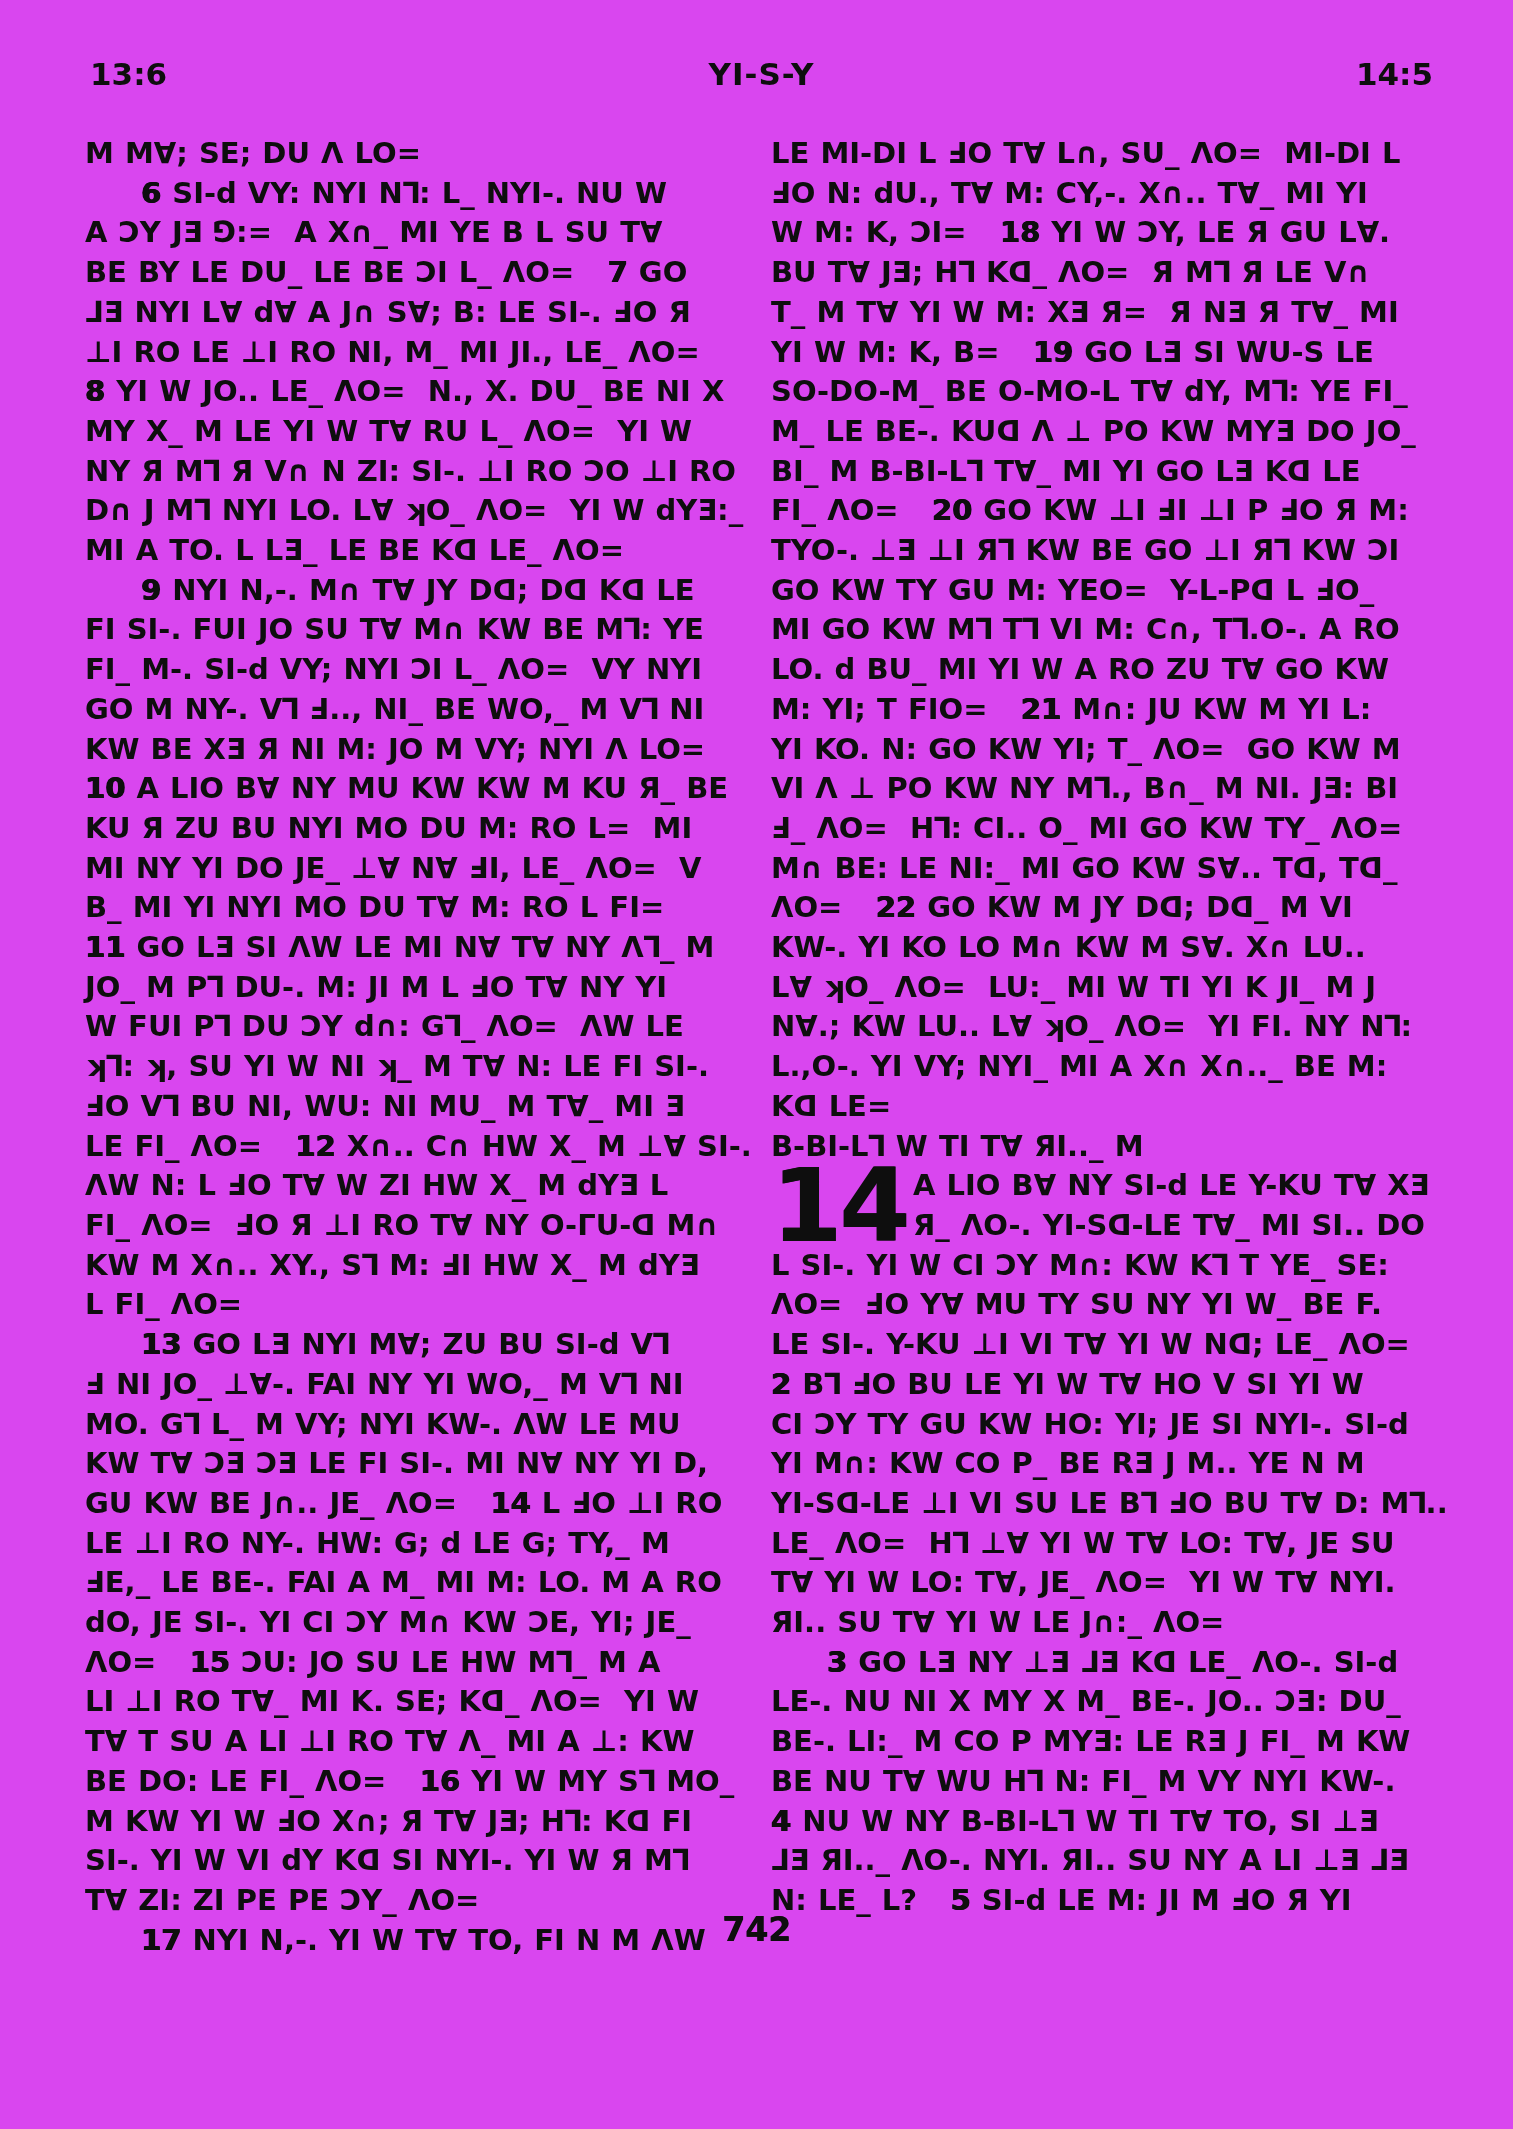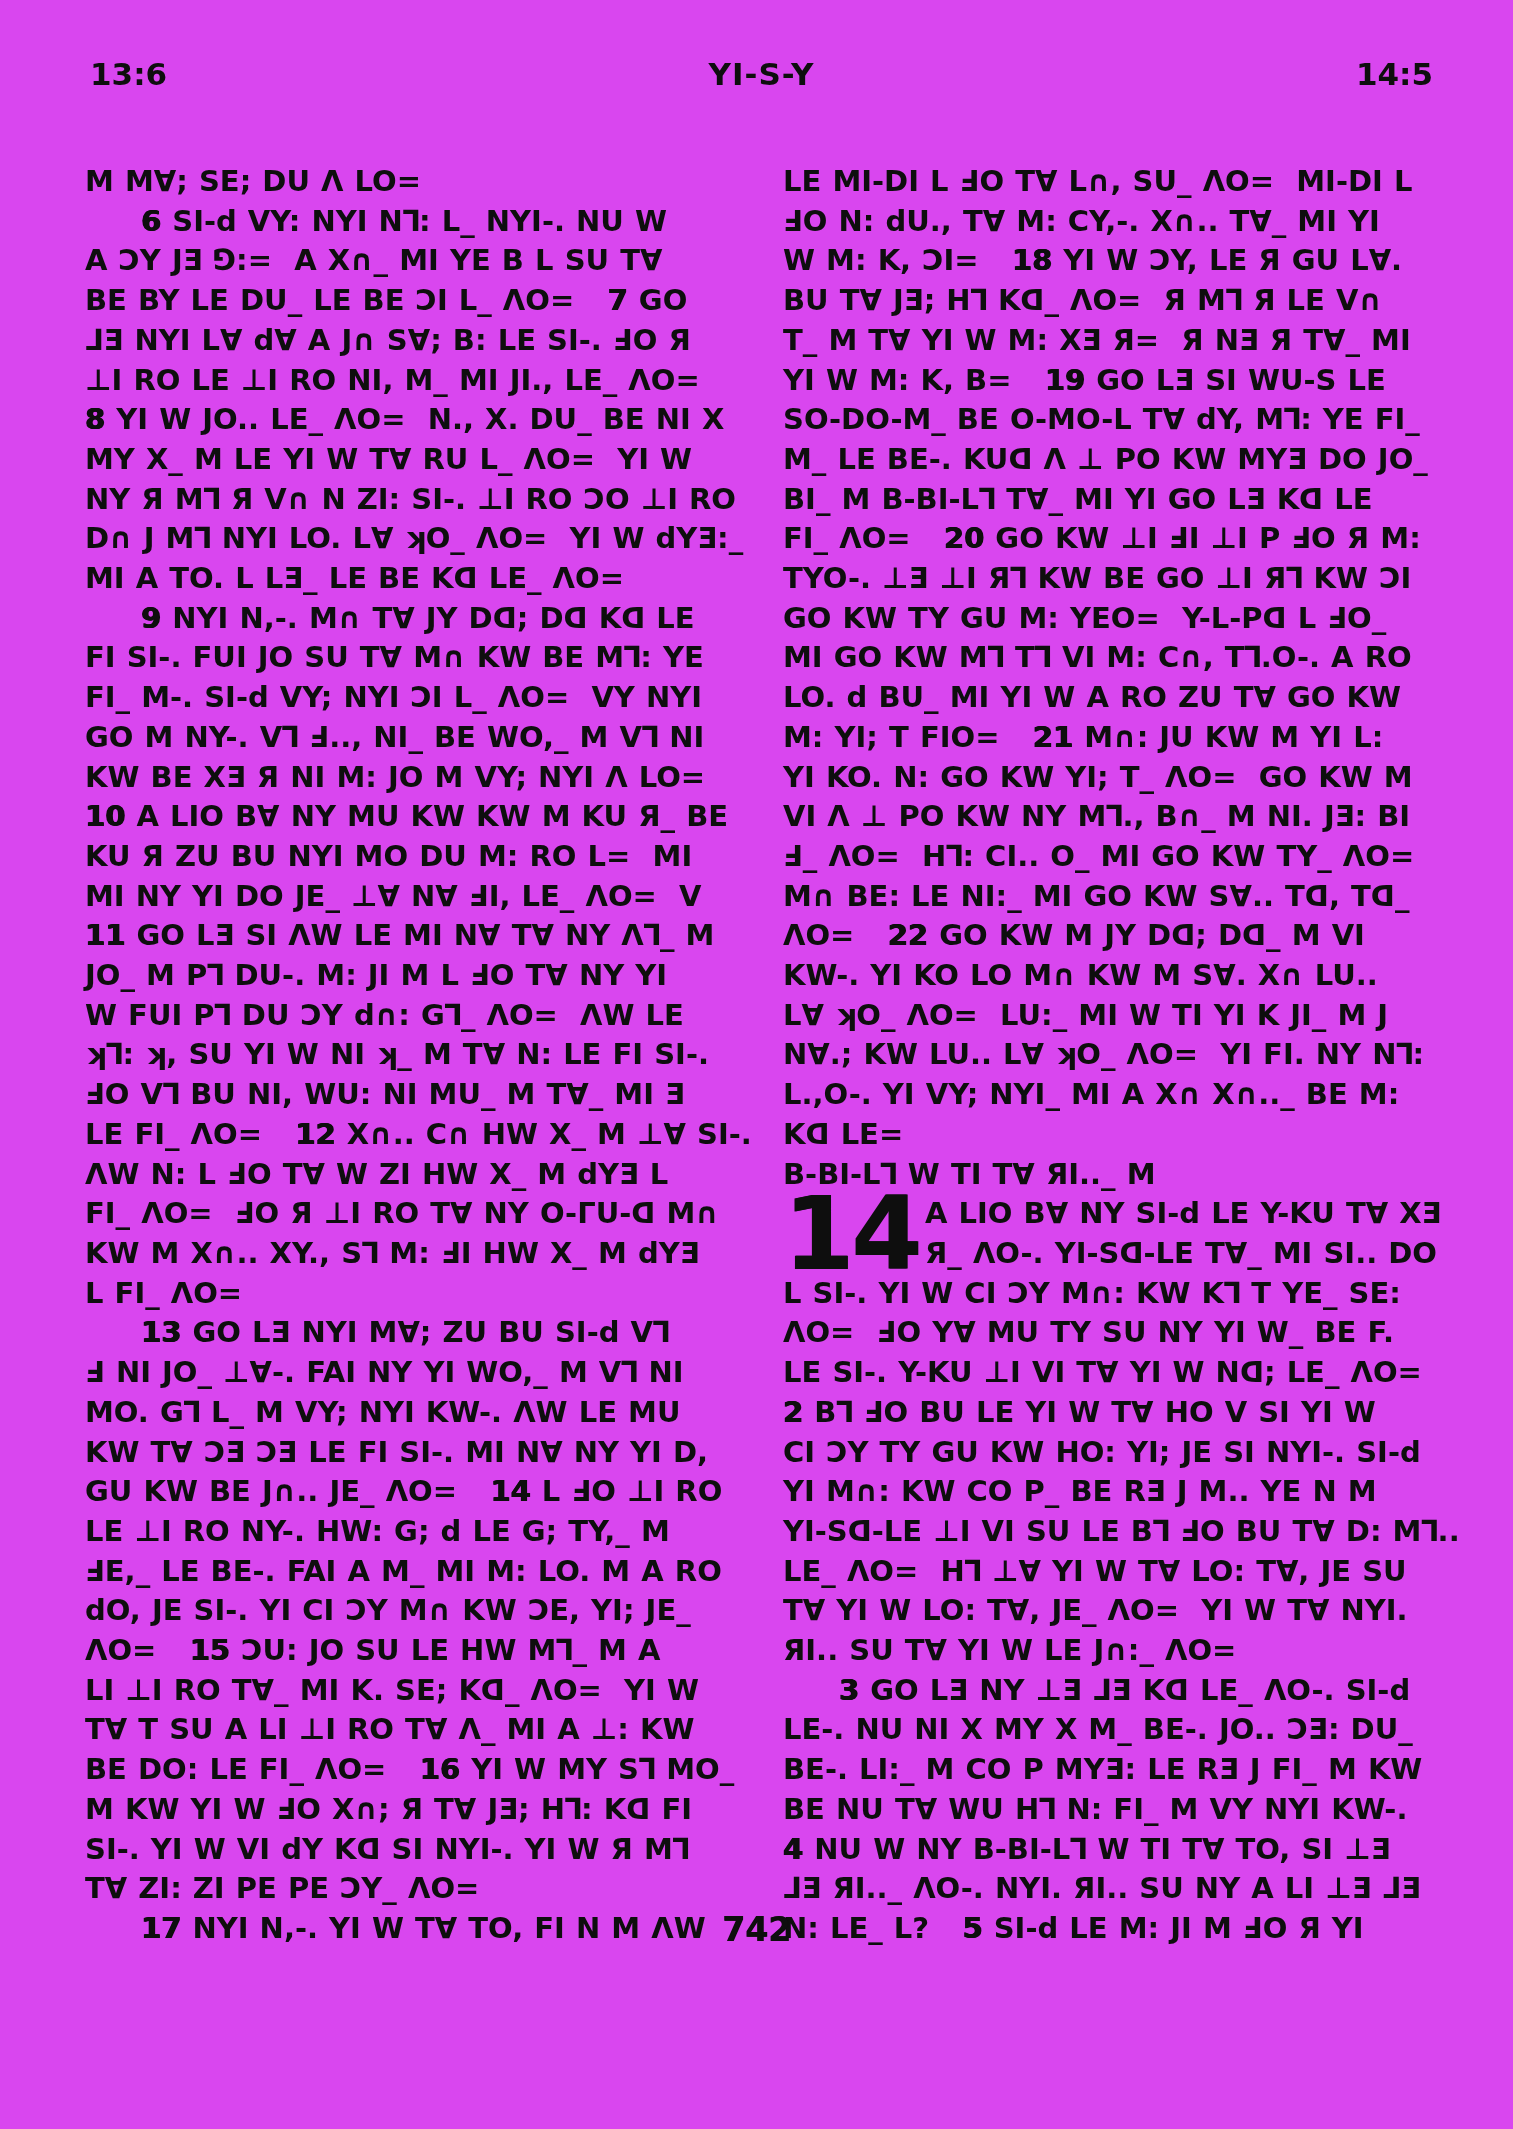--- a/index.html
+++ b/index.html
@@ -12,21 +12,21 @@
     overflow:hidden;
   }
   .header{
     position:absolute;top:56px;left:90px;right:80px;
     display:flex;justify-content:space-between;align-items:baseline;
     font-size:31px;
   }
   .header .title{letter-spacing:1px;}
   .columns{
     position:absolute;top:134px;left:85px;
-    display:flex;gap:20px;margin-top:28px;
+    display:flex;gap:8px;
   }
   .col{width:678px;font-size:29px;line-height:39.7px;word-spacing:1px;}
   .line{white-space:pre;}
   .line.indent{text-indent:56px;}
   .vnum{text-shadow:0.7px 0 currentColor,-0.4px 0 currentColor;}
   .heading{text-align:left;white-space:pre;}
   .chapter-start{position:relative;}
   .chapter-line{padding-left:142px;}
   .dropcap{
     position:absolute;left:0;top:0;
@@ -64,20 +64,21 @@
         <div class="line">D∩ J M⅂ NYI LO. L∀ ʞO_ ΛO=  YI W dYƎ:_</div>
         <div class="line">MI A TO. L LƎ_ LE BE Kᗡ LE_ ΛO=</div>
         <div class="line indent"><span class="vnum">9</span> NYI N,-. M∩ T∀ JY Dᗡ; Dᗡ Kᗡ LE</div>
         <div class="line">FI SI-. FUI JO SU T∀ M∩ KW BE M⅂: YE</div>
         <div class="line">FI_ M-. SI-d VY; NYI ƆI L_ ΛO=  VY NYI</div>
         <div class="line">GO M NY-. V⅂ Ⅎ.., NI_ BE WO,_ M V⅂ NI</div>
         <div class="line">KW BE XƎ Я NI M: JO M VY; NYI Λ LO=</div>
         <div class="line"><span class="vnum">10</span> A LIO B∀ NY MU KW KW M KU Я_ BE</div>
         <div class="line">KU Я ZU BU NYI MO DU M: RO L=  MI</div>
         <div class="line">MI NY YI DO JE_ ⊥∀ N∀ ℲI, LE_ ΛO=  V</div>
+        <div class="line">B_ MI YI NYI MO DU T∀ M: RO L FI=</div>
         <div class="line"><span class="vnum">11</span> GO LƎ SI ΛW LE MI N∀ T∀ NY Λ⅂_ M</div>
         <div class="line">JO_ M P⅂ DU-. M: JI M L ℲO T∀ NY YI</div>
         <div class="line">W FUI P⅂ DU ƆY d∩: G⅂_ ΛO=  ΛW LE</div>
         <div class="line">ʞ⅂: ʞ, SU YI W NI ʞ_ M T∀ N: LE FI SI-.</div>
         <div class="line">ℲO V⅂ BU NI, WU: NI MU_ M T∀_ MI Ǝ</div>
         <div class="line">LE FI_ ΛO=   <span class="vnum">12</span> X∩.. C∩ HW X_ M ⊥∀ SI-.</div>
         <div class="line">ΛW N: L ℲO T∀ W ZI HW X_ M dYƎ L</div>
         <div class="line">FI_ ΛO=  ℲO Я ⊥I RO T∀ NY O-ΓU-ᗡ M∩</div>
         <div class="line">KW M X∩.. XY., S⅂ M: ℲI HW X_ M dYƎ</div>
         <div class="line">L FI_ ΛO=</div>

